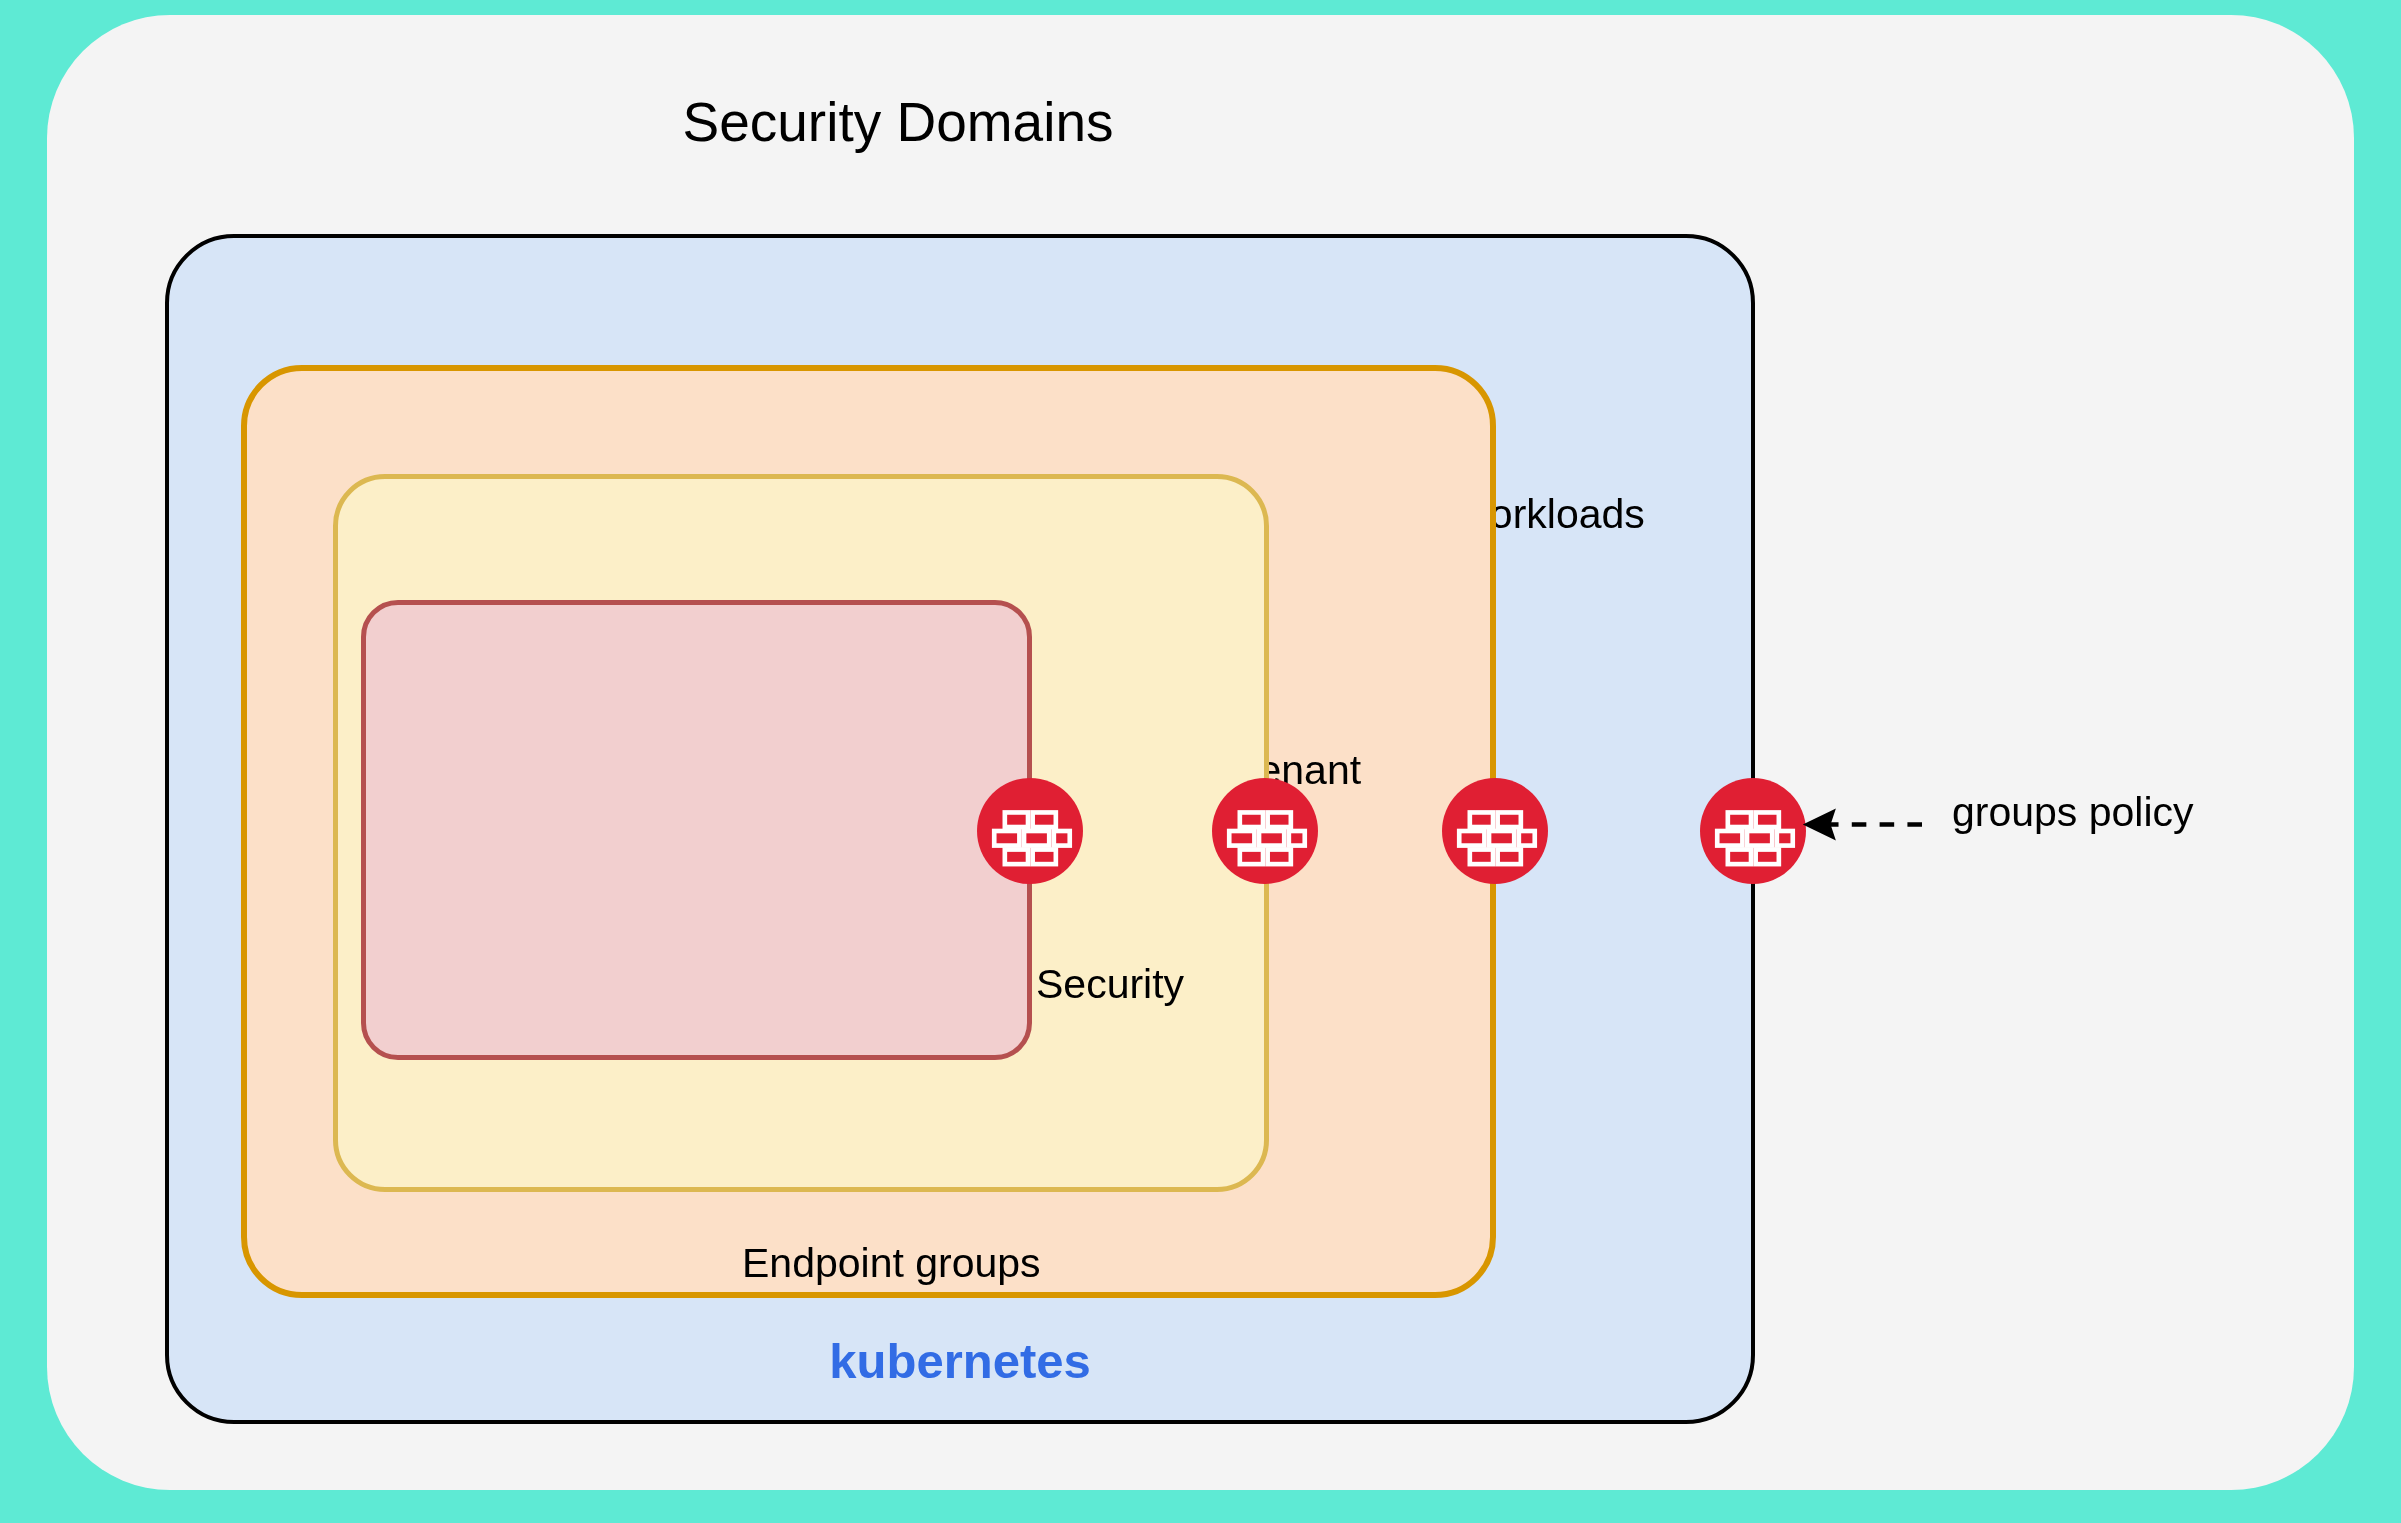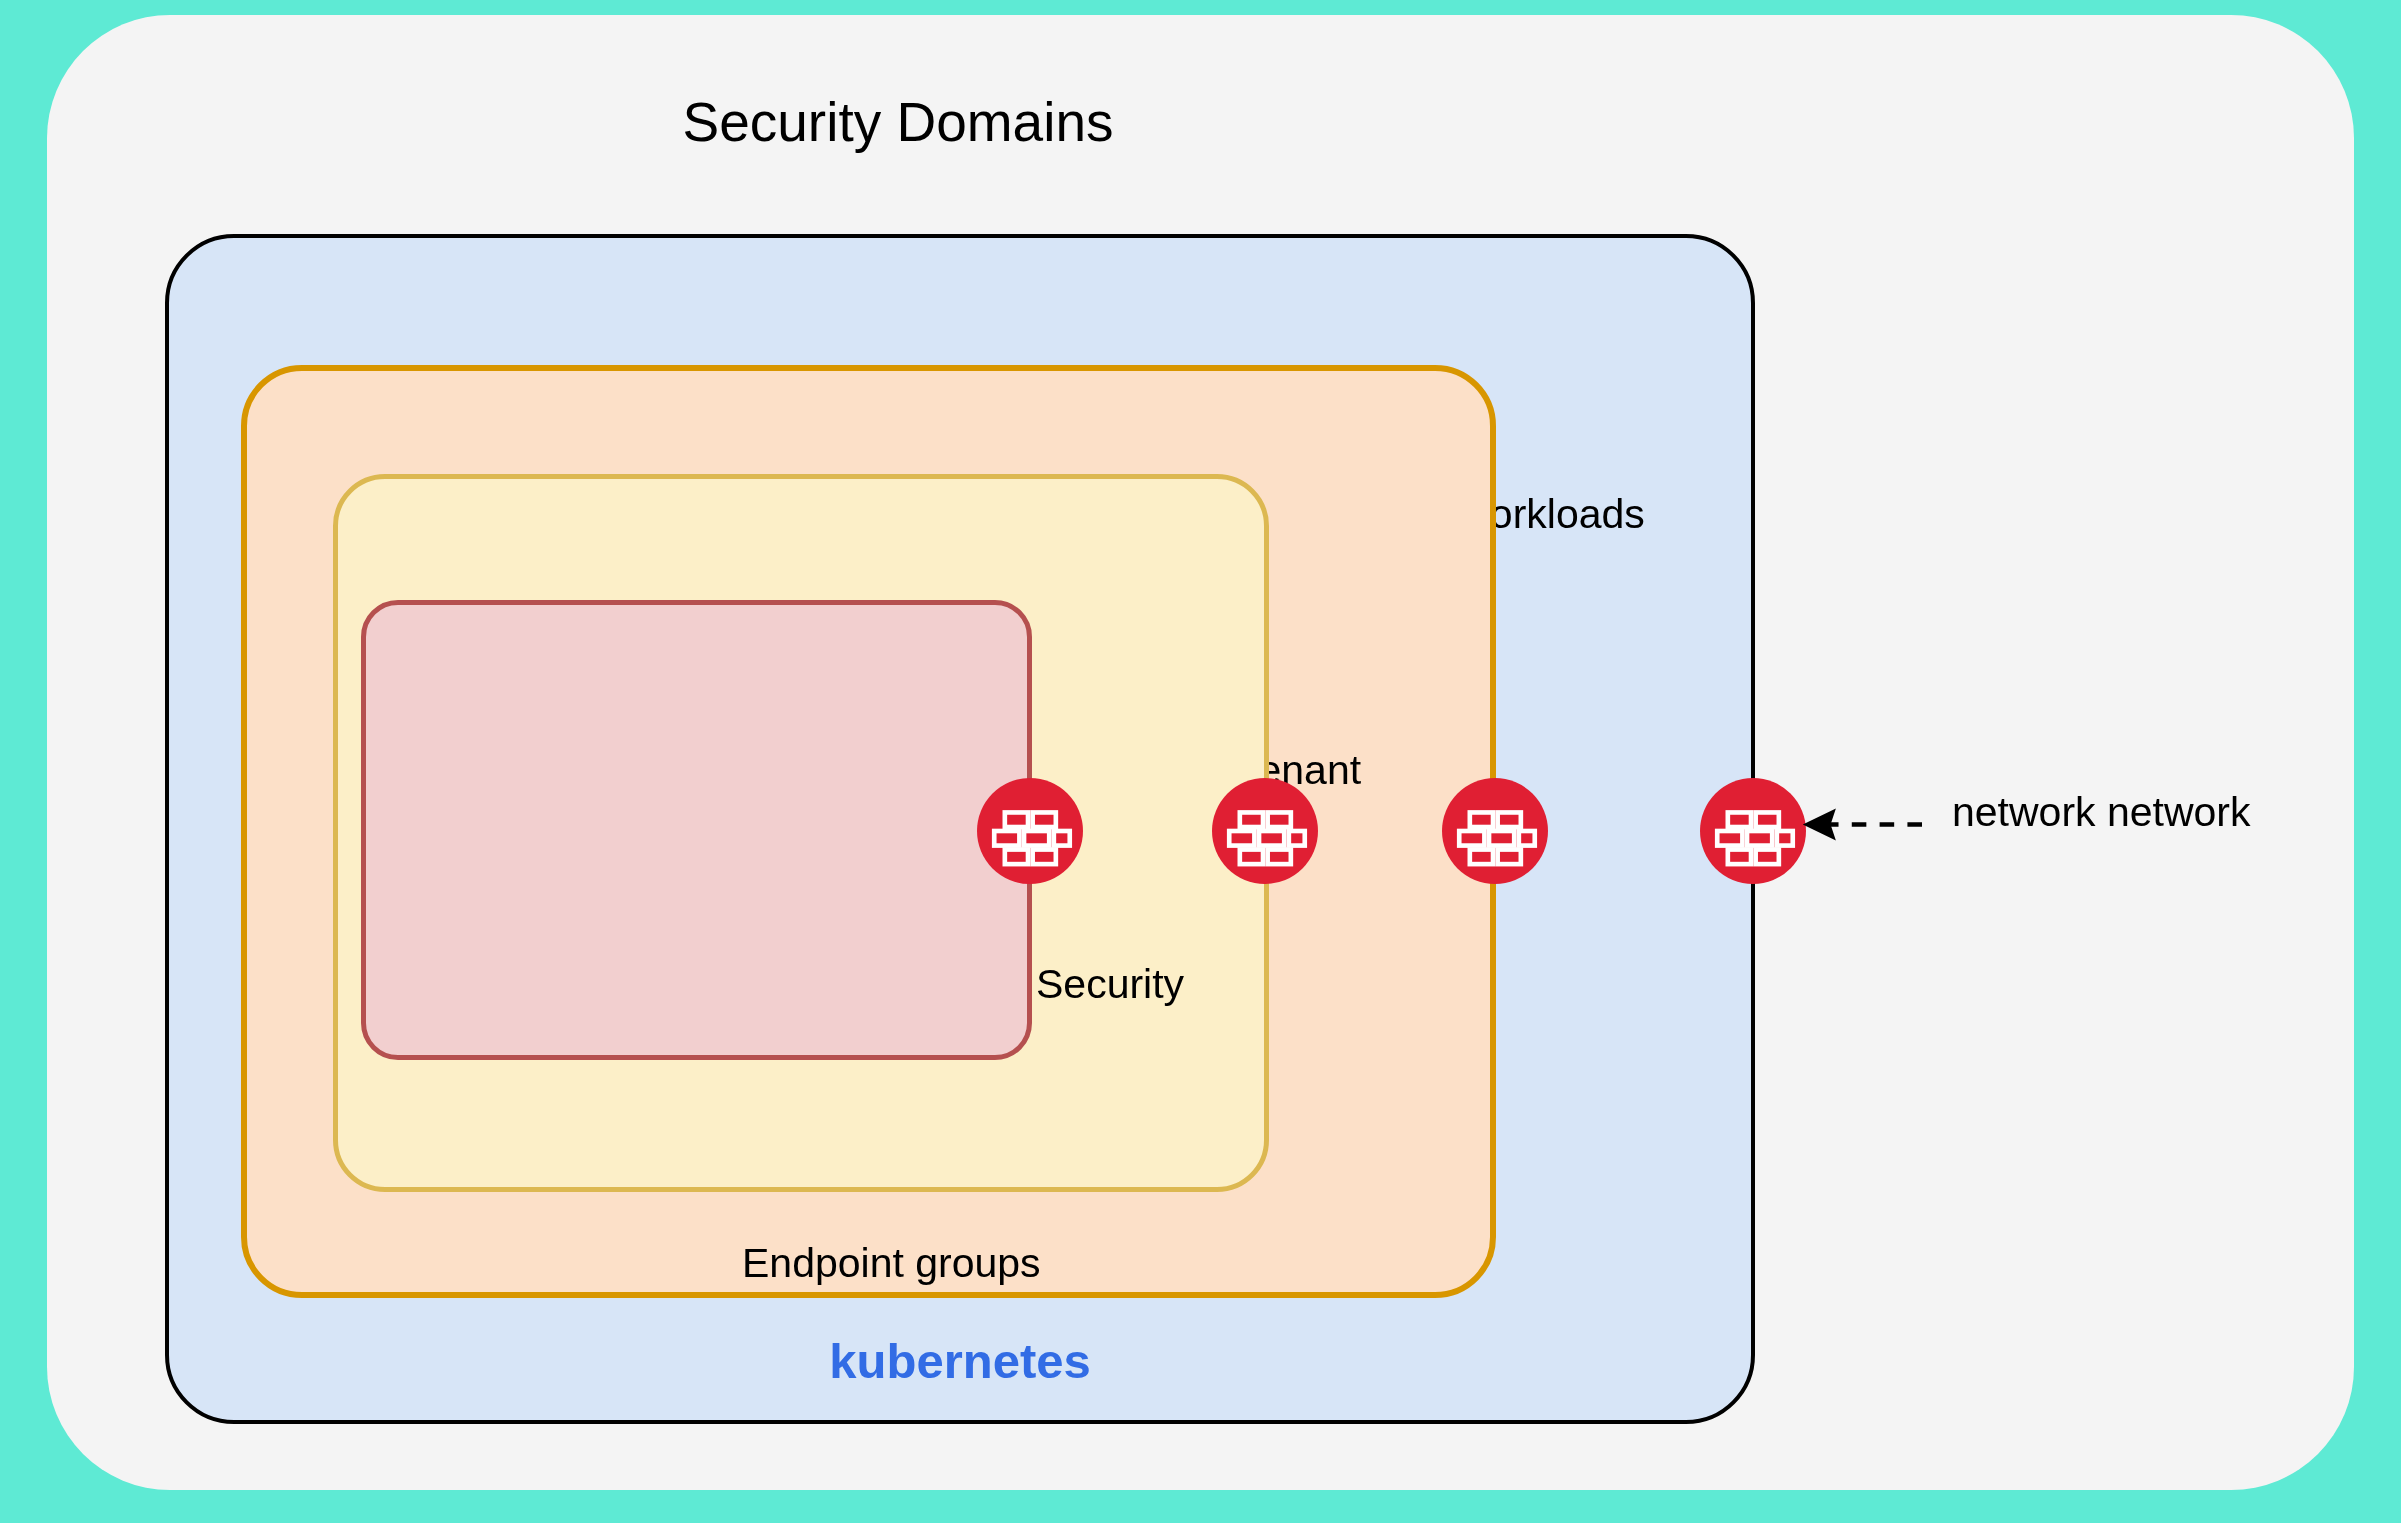--- a/index.html
+++ b/index.html
@@ -225,18 +225,18 @@
           <rect x="84" y="108" width="35" height="22"></rect>
         </g>
       </svg>
     </div>
 
     <div class="np-annotation">
       <svg class="np-arrow" width="160" height="53" viewBox="0 0 240 80">
         <line x1="200" y1="40" x2="60" y2="40" stroke="#000000" stroke-width="7" stroke-dasharray="22 20"></line>
         <polygon points="20,40 70,16 62,40 70,64" fill="#000000"></polygon>
       </svg>
-      <div class="np-text">network network</div>
+      <div class="np-text">groups policy</div>
     </div>
 
   </div>
 </div>
 
 
 </body></html>

